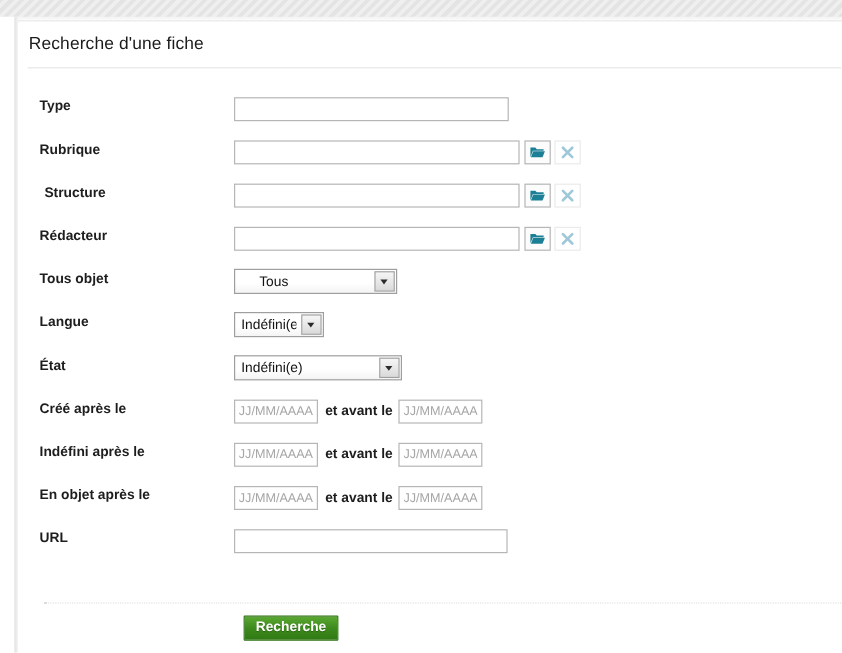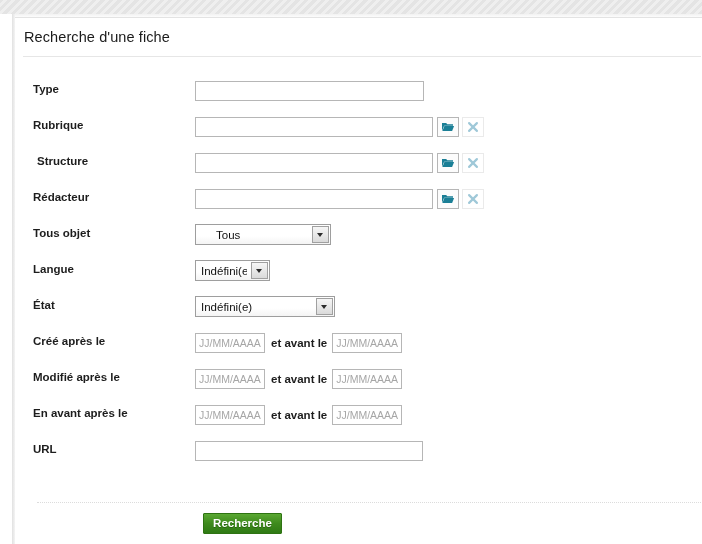--- a/index.html
+++ b/index.html
@@ -400,30 +400,30 @@
       <div class="row">
         <div class="lbl">Créé après le</div>
         <div class="ctl">
           <div class="inline">
             <input class="date" type="text" placeholder="JJ/MM/AAAA" style=""><span class="between">et avant le</span><input class="date" type="text" placeholder="JJ/MM/AAAA" style="">
           </div>
         </div>
       </div>
 
       <div class="row">
-        <div class="lbl">Modifié après le</div>
+        <div class="lbl">Indéfini après le</div>
         <div class="ctl">
           <div class="inline">
             <input class="date" type="text" placeholder="JJ/MM/AAAA" style=""><span class="between">et avant le</span><input class="date" type="text" placeholder="JJ/MM/AAAA" style="">
           </div>
         </div>
       </div>
 
       <div class="row">
-        <div class="lbl">En avant après le</div>
+        <div class="lbl">En objet après le</div>
         <div class="ctl">
           <div class="inline">
             <input class="date" type="text" placeholder="JJ/MM/AAAA" style=""><span class="between">et avant le</span><input class="date" type="text" placeholder="JJ/MM/AAAA" style="">
           </div>
         </div>
       </div>
 
       <div class="row">
         <div class="lbl">URL</div>
         <div class="ctl">

